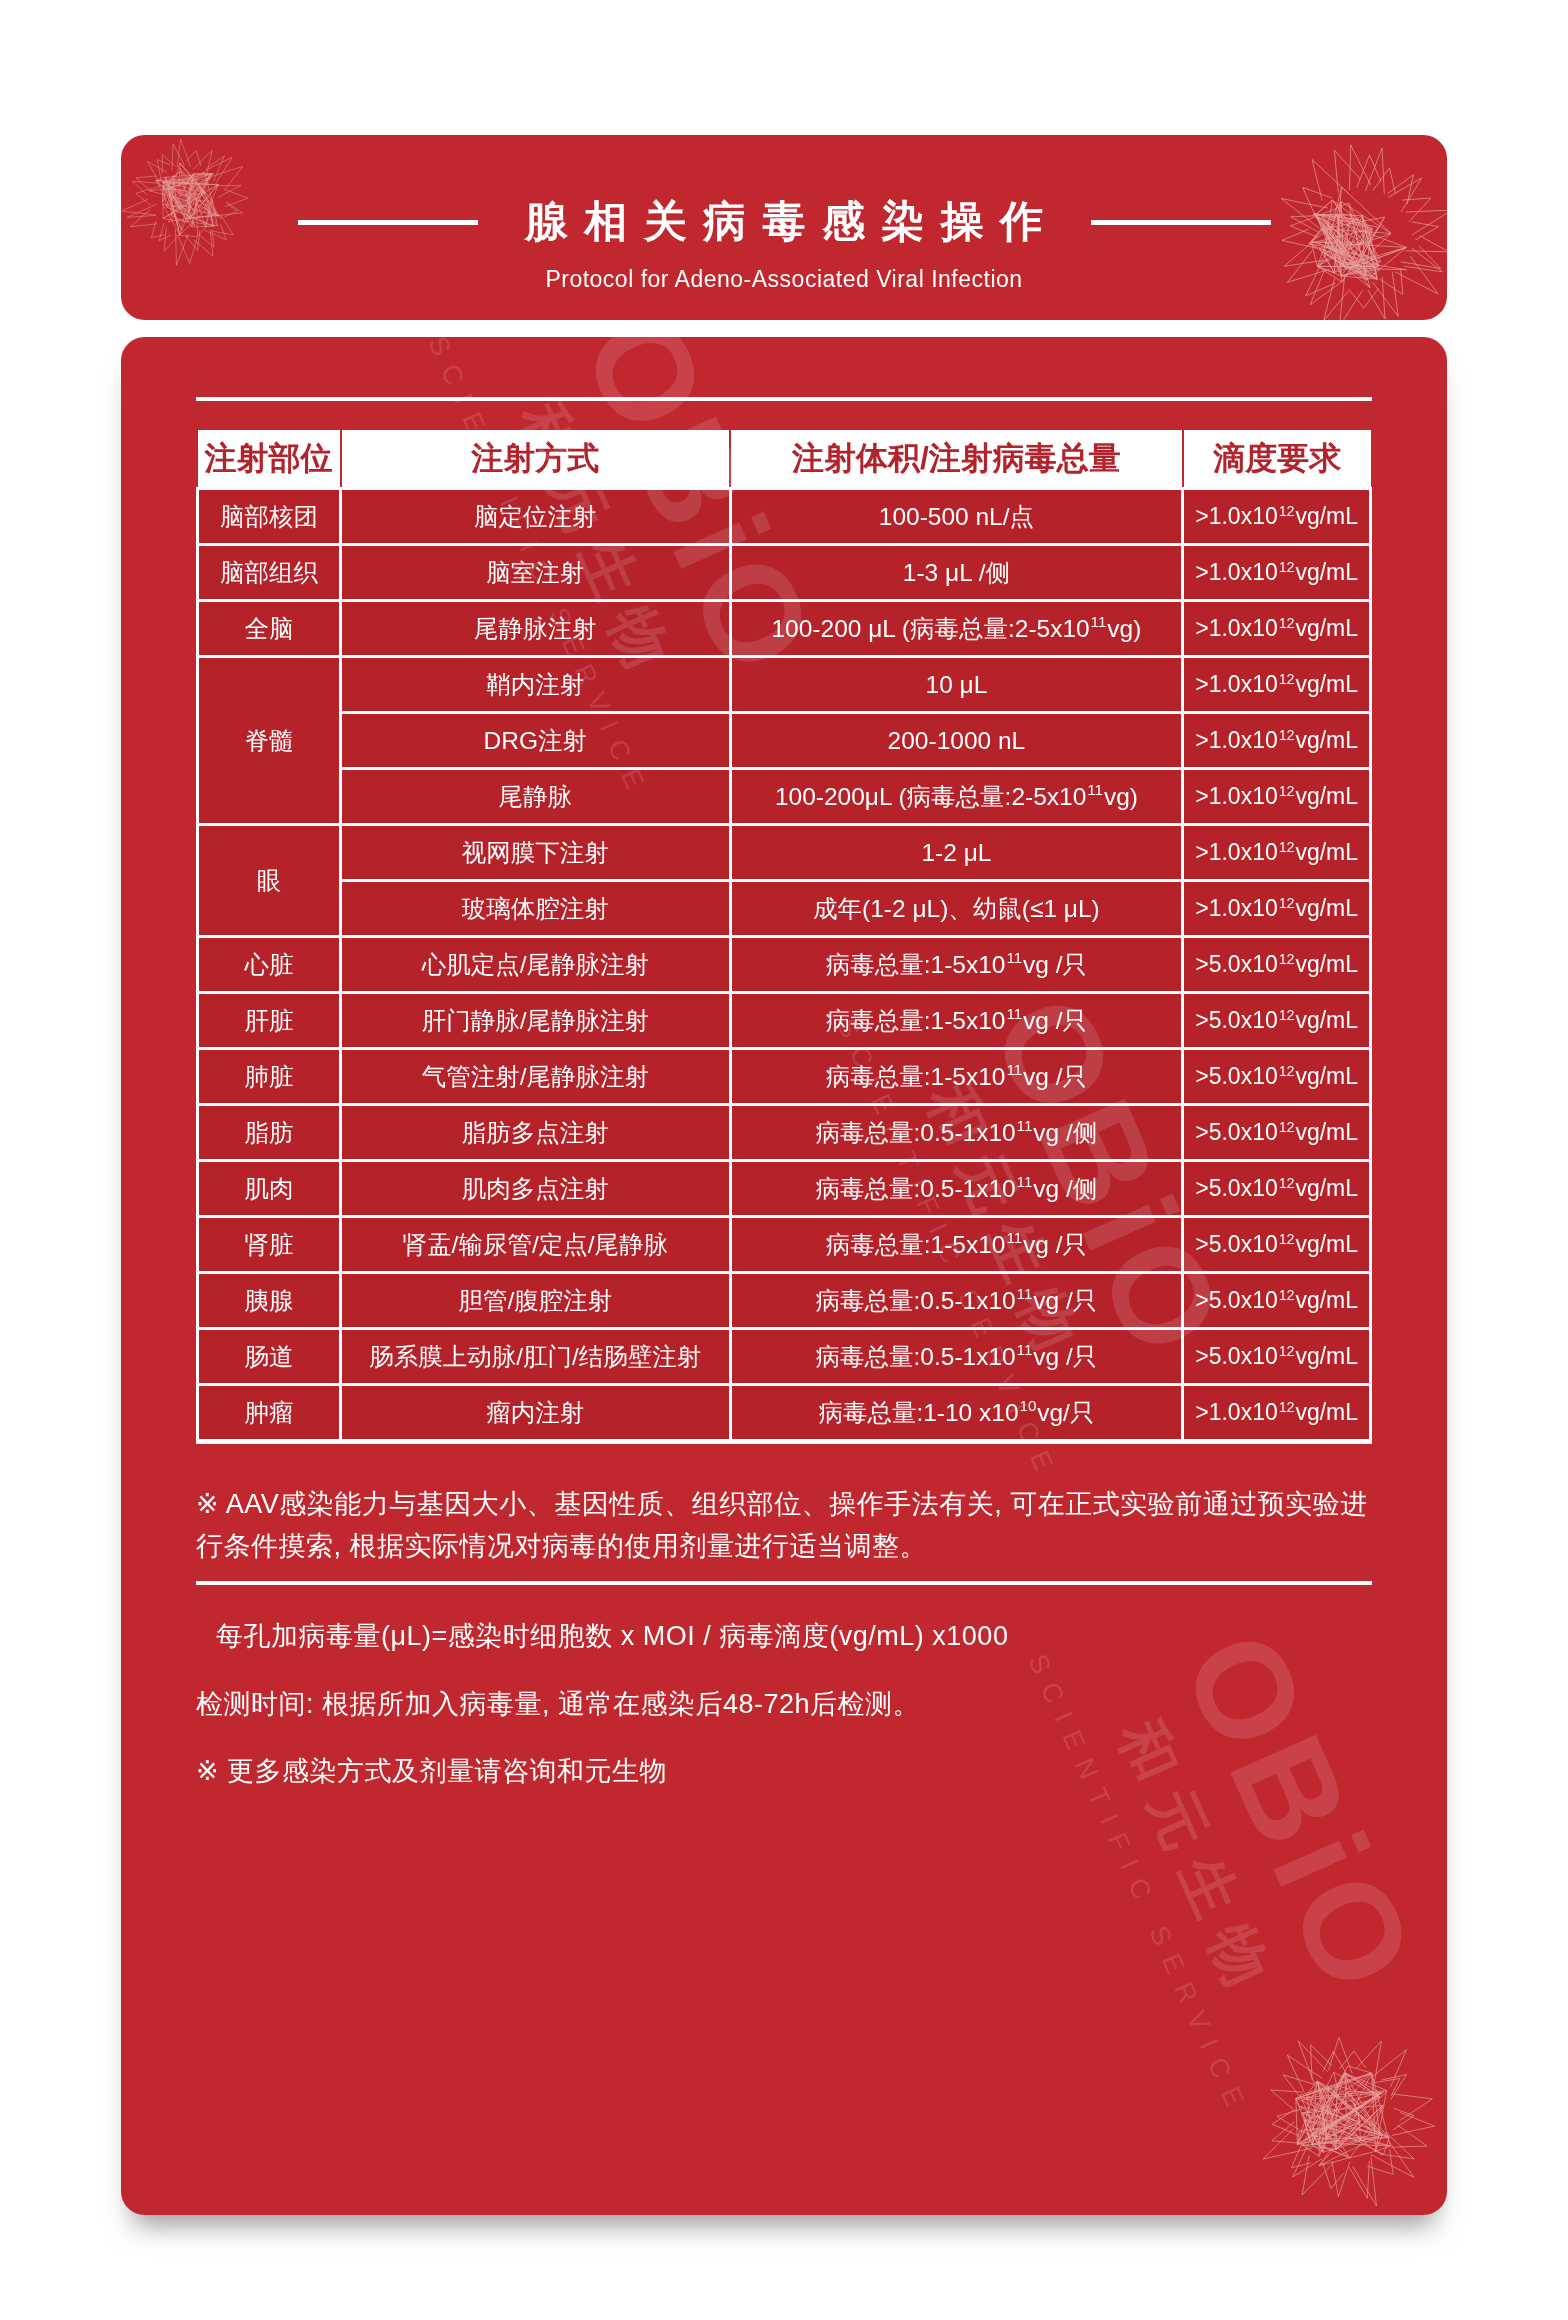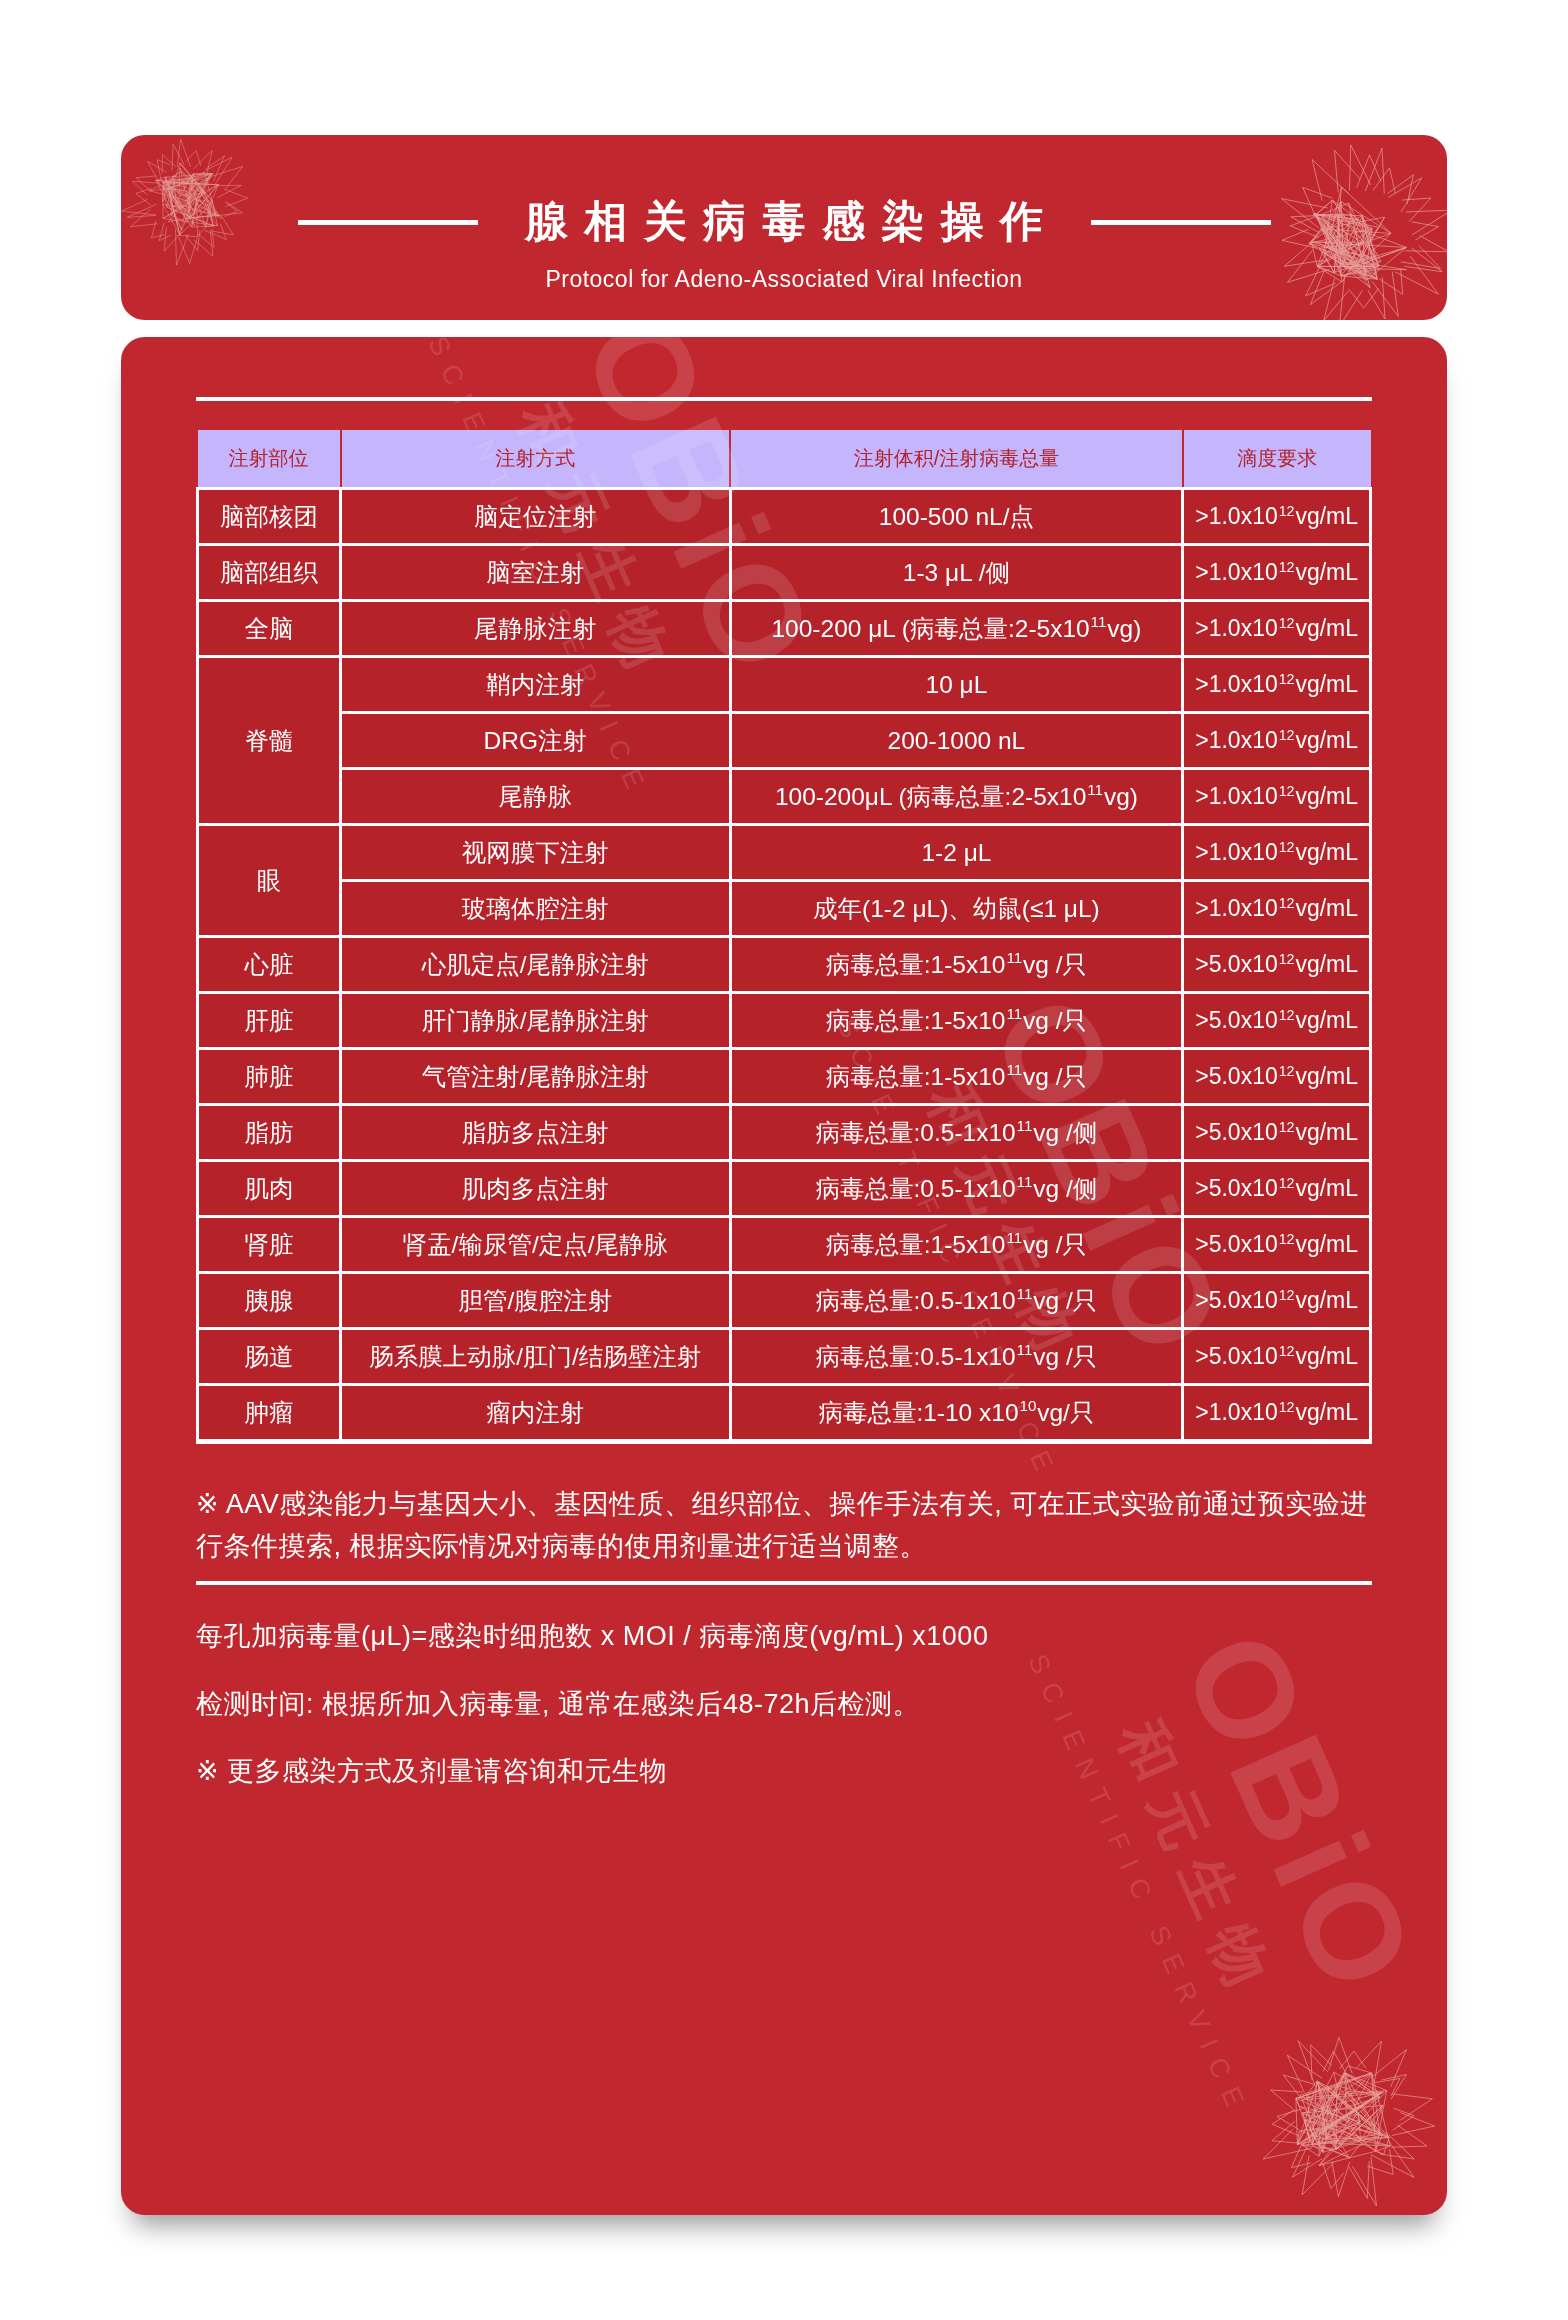--- a/index.html
+++ b/index.html
@@ -30,38 +30,38 @@
   .banner-subtitle{margin:14.5px 0 0 0;font-size:23px;font-weight:400;letter-spacing:0.5px;}
 
   
   .sec-title{margin:0;font-size:36px;font-weight:700;letter-spacing:1.8px;}
   .rule{height:4.5px;background:#ffffff;margin-top:12.7px;}
 
   
   table{width:100%;border-collapse:collapse;table-layout:fixed;margin-top:29px;}
   col.c1{width:12.2%} col.c2{width:33.2%} col.c3{width:38.6%} col.c4{width:16%}
   thead th{
-    background:#c4b5fd;color:#b2232b;font-size:20px;font-weight:400;
+    background:#ffffff;color:#b2232b;font-size:32px;font-weight:700;
     height:55px;border:0;border-left:2.7px solid #c1272e;white-space:nowrap;overflow:hidden;
   }
   thead th:first-child{border-left:0;}
   tbody td{
     background:#b5222a;border:3.6px solid #ffffff;color:#ffffff;
     font-size:24.5px;font-weight:400;text-align:center;height:53px;
     padding:0 5.5px;white-space:nowrap;overflow:hidden;line-height:1.15;
   }
   tbody tr:last-child td{border-bottom-width:5.5px;}
   tbody td sup{font-size:62%;vertical-align:super;line-height:0;margin:0 0.9px;}
   td[data-name="cell-titer"]{font-size:23px;}
 
   
   .note{margin:40px 0 0 0;font-size:27px;line-height:1.55;letter-spacing:0.5px;}
   .sec2-title{margin-top:42px;}
   .para{margin:27px 0 0 0;font-size:27px;line-height:1.5;letter-spacing:0.5px;}
-  .para.first{margin-top:31px;}
+  .para.first{margin-top:31px;margin-left:20px;}
 
   
   .virus{position:absolute;color:#e6a09d;pointer-events:none;}
   .virus-tl{left:-5.5px;top:-5.5px;width:142px;height:142px;}
   .virus-tr{left:1142px;top:0px;width:202px;height:202px;}
   .virus-br{left:1126px;top:1684px;width:196px;height:196px;}
 
   .wm{
     position:absolute;z-index:5;pointer-events:none;
     transform:rotate(66deg);transform-origin:center;

